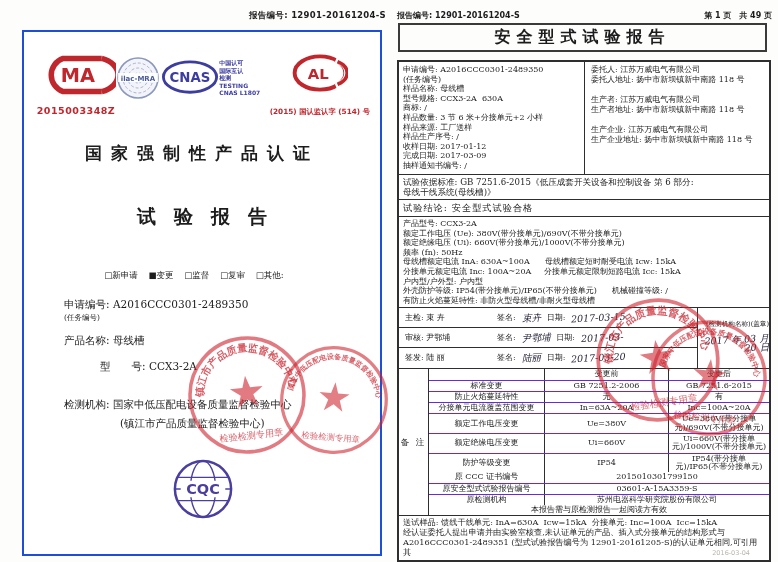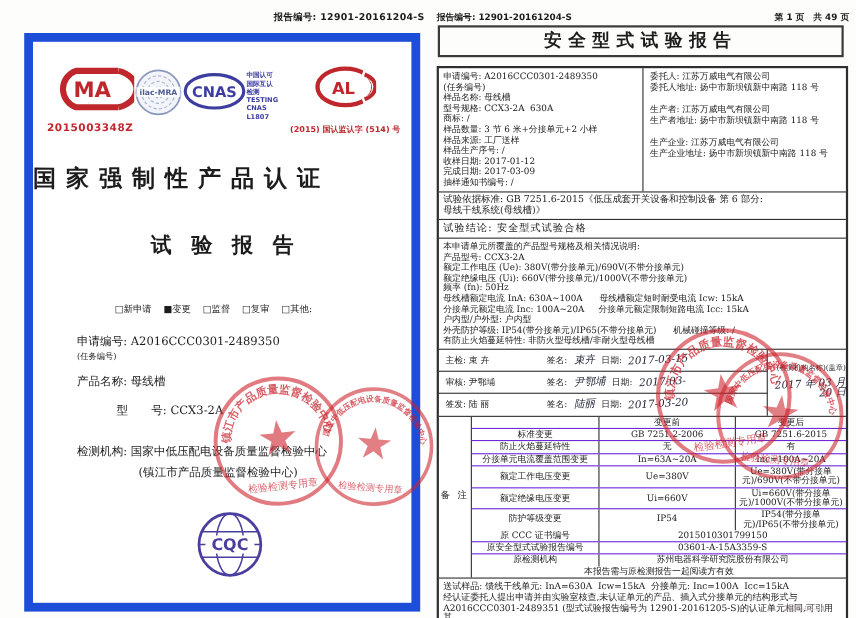--- a/index.html
+++ b/index.html
@@ -4,30 +4,30 @@
 <style>
   html,body{margin:0;padding:0;}
   body{width:778px;height:562px;background:#fff;}
   .canvas{position:relative;width:778px;height:562px;background:#fdfdfc;overflow:hidden;
           font-family:"DejaVu Sans",sans-serif;color:#1c1c1c;}
 
   
   .lp-report-no{position:absolute;left:170px;top:10px;width:216px;text-align:right;
                 font-size:8.5px;font-weight:bold;letter-spacing:.3px;}
   .left-page{position:absolute;left:22px;top:30px;width:360px;height:526px;
-             border:8px solid #1d4ed8;background:#fff;box-sizing:border-box;}
+             border:2px solid #1d4ed8;background:#fff;box-sizing:border-box;}
   .logos{position:absolute;left:12px;top:20px;right:10px;display:flex;
          justify-content:space-between;align-items:flex-start;}
   .logo-blk{text-align:center;}
   .cma-num{color:#c0272d;font-weight:bold;font-size:9.5px;margin-top:3px;letter-spacing:.5px;}
   .cal-caption{color:#c0272d;font-size:7.3px;font-weight:bold;margin-top:9px;white-space:nowrap;}
   .cnas-text{width:50px;color:#3d3da0;font-size:6px;line-height:7.6px;margin-top:7px;
              font-weight:bold;text-align:left;}
-  .lp-title1{position:absolute;top:110px;left:0;right:0;text-align:left;
-             font-family:"DejaVu Serif",serif;font-size:21px;font-weight:bold;letter-spacing:9px;}
+  .lp-title1{position:absolute;top:110px;left:0;right:0;text-align:center;
+             font-family:"DejaVu Serif",serif;font-size:17px;font-weight:bold;letter-spacing:9px;}
   .lp-title2{position:absolute;top:172px;left:0;right:0;text-align:center;
              font-family:"DejaVu Serif",serif;font-size:19px;font-weight:bold;letter-spacing:18px;
              padding-left:18px;box-sizing:border-box;}
   .cb-row{position:absolute;top:238px;left:0;right:16px;text-align:center;font-size:8.5px;
           font-family:"DejaVu Serif",serif;}
   .cb{margin:0 4px;white-space:nowrap;}
   .lp-fields{position:absolute;left:40px;top:266px;right:14px;font-size:10.5px;
              font-family:"DejaVu Serif",serif;}
   .task-note{font-size:7.5px;margin-top:1px;}
   .f-product{margin-top:11px;}
@@ -234,21 +234,20 @@
       </div>
 
       <div class="tr r2">
         <div>试验依据标准: GB 7251.6-2015《低压成套开关设备和控制设备 第 6 部分:</div>
         <div>母线干线系统(母线槽)》</div>
       </div>
 
       <div class="tr r3">试验结论: 安全型式试验合格</div>
 
       <div class="tr">
-        <div>本申请单元所覆盖的产品型号规格及相关情况说明:</div>
         <div class="pre"><div class="line">产品型号: CCX3-2A</div><div class="line">额定工作电压 (Ue): 380V(带分接单元)/690V(不带分接单元)</div><div class="line">额定绝缘电压 (Ui): 660V(带分接单元)/1000V(不带分接单元)</div><div class="line">频率 (fn): 50Hz</div><div class="line">母线槽额定电流 InA: 630A~100A      母线槽额定短时耐受电流 Icw: 15kA</div><div class="line">分接单元额定电流 Inc: 100A~20A     分接单元额定限制短路电流 Icc: 15kA</div><div class="line">户内型/户外型: 户内型</div><div class="line">外壳防护等级: IP54(带分接单元)/IP65(不带分接单元)      机械碰撞等级: /</div><div class="line">有防止火焰蔓延特性: 非防火型母线槽/非耐火型母线槽</div></div>
       </div>
 
       <div class="sign-area">
         <div class="sign-row">
           <span class="s-role">主检: 束 卉</span>
           <span>签名:</span>
           <span class="hand">束卉</span>
           <span>日期:</span>
           <span class="hand">2017-03-15</span>

